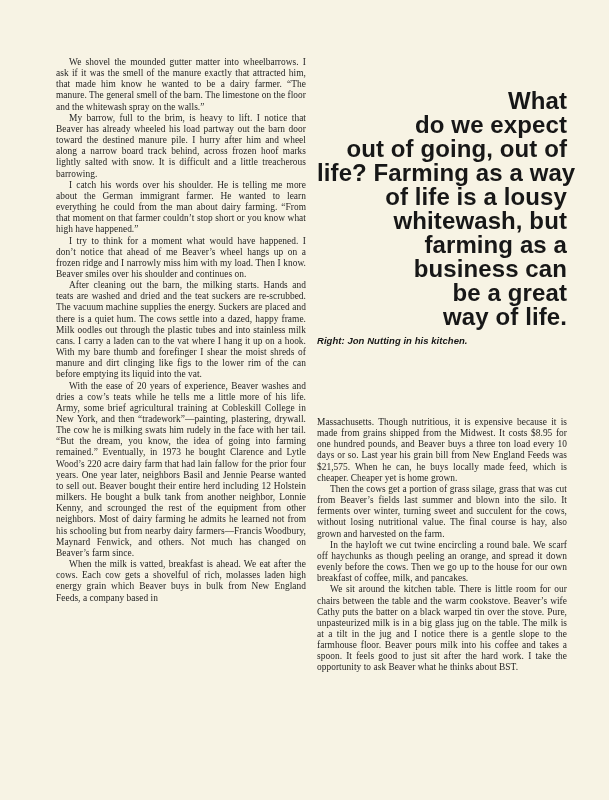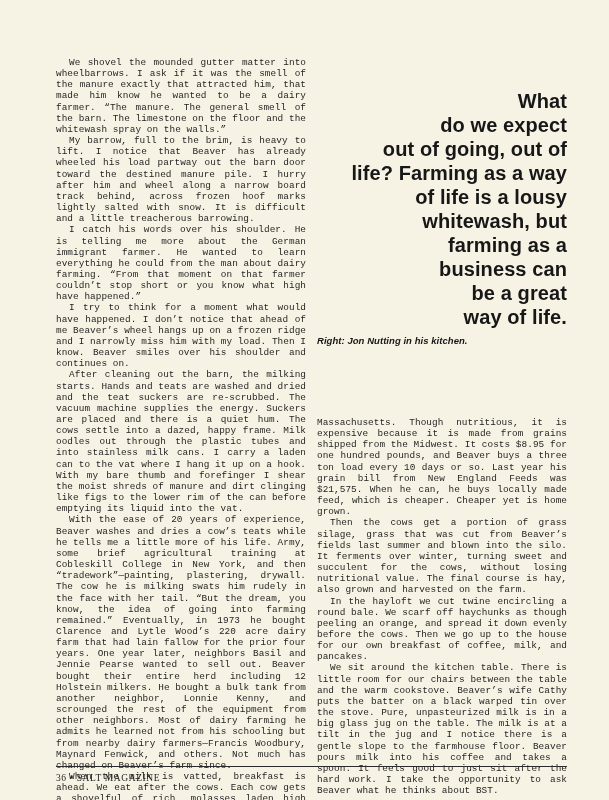--- a/index.html
+++ b/index.html
@@ -18,28 +18,28 @@
     position: absolute;
     top: 57px;
     width: 250px;
     font-size: 9.4px;
     line-height: 11.15px;
     text-align: justify;
     letter-spacing: 0.05px;
   }
   .col-left { left: 56px; }
   .col-right { left: 317px; }
-  .col p { margin: 0; text-indent: 13px; font-family: Liberation Mono, monospace; }
+  .col p { margin: 0; text-indent: 13px; }
   .col p.no-indent { text-indent: 0; }
   .pull-quote {
     padding-top: 32px;
     text-align: right;
     font-family: "Liberation Sans", sans-serif;
     font-weight: bold;
-    font-size: 20px;
+    font-size: 24px;
     line-height: 24px;
     color: #171717;
     letter-spacing: 0.1px;
   }
   .pull-quote .pq-line { white-space: nowrap; }
   .pq-caption {
     margin-top: 6px;
     text-align: left;
     font-family: "Liberation Sans", sans-serif;
     font-weight: bold;
@@ -96,17 +96,14 @@
 
     <div class="right-body">
       <p class="no-indent">Massachusetts. Though nutritious, it is expensive because it is made from grains shipped from the Midwest. It costs $8.95 for one hundred pounds, and Beaver buys a three ton load every 10 days or so. Last year his grain bill from New England Feeds was $21,575. When he can, he buys locally made feed, which is cheaper. Cheaper yet is home grown.</p>
       <p>Then the cows get a portion of grass silage, grass that was cut from Beaver’s fields last summer and blown into the silo. It ferments over winter, turning sweet and succulent for the cows, without losing nutritional value. The final course is hay, also grown and harvested on the farm.</p>
       <p>In the hayloft we cut twine encircling a round bale. We scarf off haychunks as though peeling an orange, and spread it down evenly before the cows. Then we go up to the house for our own breakfast of coffee, milk, and pancakes.</p>
       <p>We sit around the kitchen table. There is little room for our chairs between the table and the warm cookstove. Beaver’s wife Cathy puts the batter on a black warped tin over the stove. Pure, unpasteurized milk is in a big glass jug on the table. The milk is at a tilt in the jug and I notice there is a gentle slope to the farmhouse floor. Beaver pours milk into his coffee and takes a spoon. It feels good to just sit after the hard work. I take the opportunity to ask Beaver what he thinks about BST.</p>
     </div>
 
   </div>
 
-  <div class="footer">
-    <span>36</span><span>•</span><span>SALT MAGAZINE</span>
-  </div>
 
 </div>
 
 </body></html>

